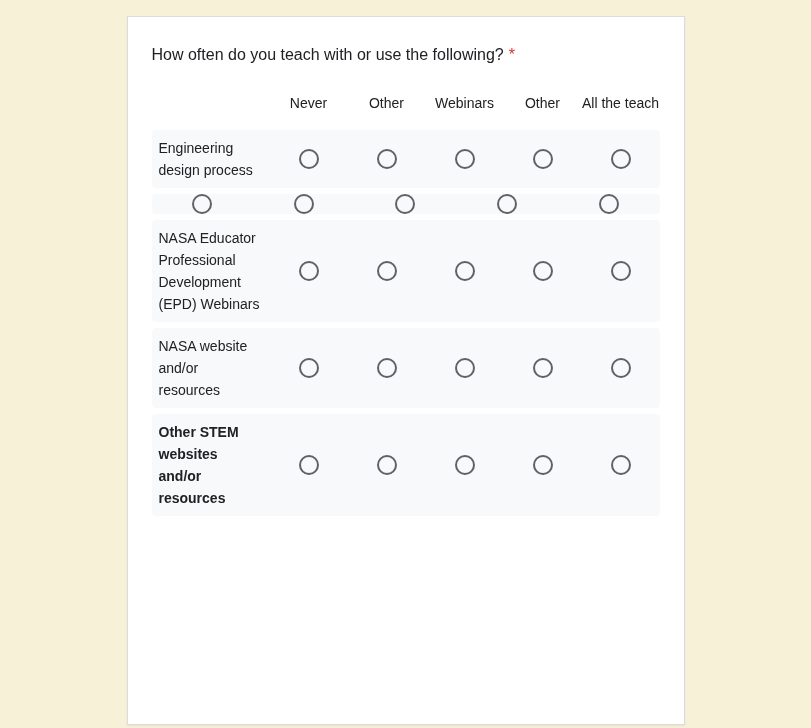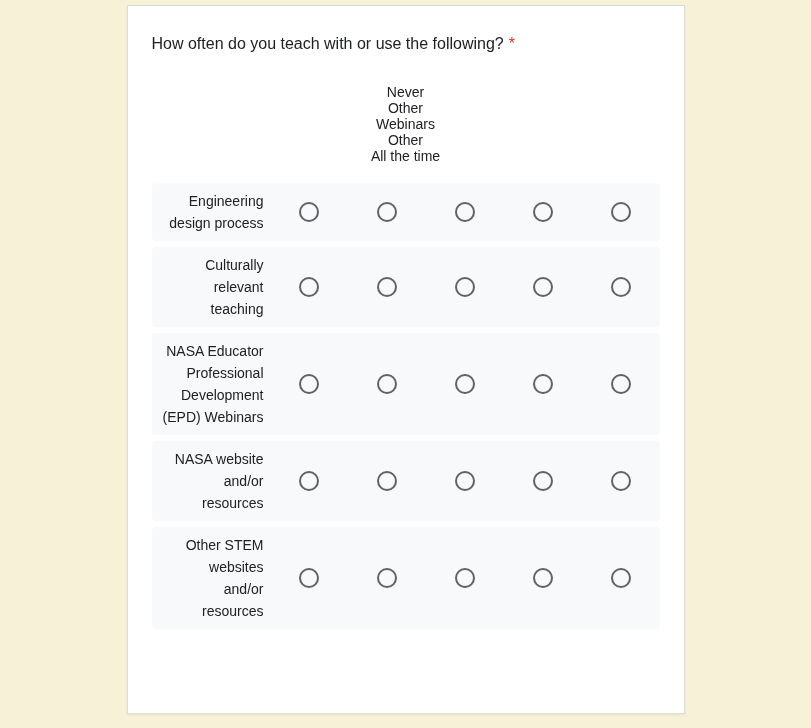--- a/index.html
+++ b/index.html
@@ -10,64 +10,63 @@
     width: 811px;
     height: 728px;
     overflow: hidden;
     background: var(--page-bg, #f7f1d7);
     font-family: "Liberation Sans", sans-serif;
   }
   .card {
     box-sizing: border-box;
     width: 558px;
     height: 709px;
-    margin: 5px auto 0;
+    margin: 16px auto 0;
     background: var(--card-bg, #ffffff);
     border: 1px solid var(--card-border, #dadce0);
     border-radius: 0;
     padding: 26px 24px 40px;
     box-shadow: 0 1px 2px rgba(60,64,67,0.08);
   }
   .question-title {
     margin: 0 0 28px;
     font-size: 16px;
     line-height: 24px;
     font-weight: 400;
     color: var(--text, #202124);
   }
   .required-marker {
     color: var(--required, #d93025);
     margin-left: 5px;
   }
   .grid-header {
     display: flex;
     margin-bottom: 19px;
-    flex-direction: column;
   }
   .header-spacer {
     width: 118px;
     flex: none;
   }
   .header-cell {
     flex: 1;
     text-align: center;
     font-size: 14px;
     line-height: 16px;
     color: var(--text, #202124);
   }
   .grid-row {
     display: flex;
     align-items: center;
     background: var(--row-bg, #f8f9fa);
     border-radius: 4px;
     margin-bottom: 6px;
-    text-align: right;
   }
   .grid-row:last-child {
     margin-bottom: 0;
+    font-weight: bold;
   }
   .row-label {
     box-sizing: border-box;
     width: 118px;
     flex: none;
     padding: 7px 6px 7px 7px;
     font-size: 14px;
     line-height: 22px;
     color: var(--text, #202124);
     white-space: pre-line;
@@ -96,21 +95,21 @@
   <h2 class="question-title"><span>How often do you teach with or use the following?</span><span class="required-marker">*</span></h2>
 
   <div>
     <div class="grid-header" id="grid-header">
       <div class="header-spacer"></div>
 
     <div class="header-cell">Never</div>
         <div class="header-cell">Other</div>
         <div class="header-cell">Webinars</div>
         <div class="header-cell">Other</div>
-        <div class="header-cell">All the time</div>
+        <div class="header-cell">All the teach</div>
       </div>
     <div id="grid-rows">
 
     <div class="grid-row">
           <div class="row-label">Engineering
 design process</div>
           <div class="grid-cell">
             <span class="radio" role="radio" aria-checked="false"></span>
           </div>
           <div class="grid-cell">
@@ -120,23 +119,20 @@
             <span class="radio" role="radio" aria-checked="false"></span>
           </div>
           <div class="grid-cell">
             <span class="radio" role="radio" aria-checked="false"></span>
           </div>
           <div class="grid-cell">
             <span class="radio" role="radio" aria-checked="false"></span>
           </div>
         </div>
         <div class="grid-row">
-          <div class="row-label">Culturally
-relevant
-teaching</div>
           <div class="grid-cell">
             <span class="radio" role="radio" aria-checked="false"></span>
           </div>
           <div class="grid-cell">
             <span class="radio" role="radio" aria-checked="false"></span>
           </div>
           <div class="grid-cell">
             <span class="radio" role="radio" aria-checked="false"></span>
           </div>
           <div class="grid-cell">

